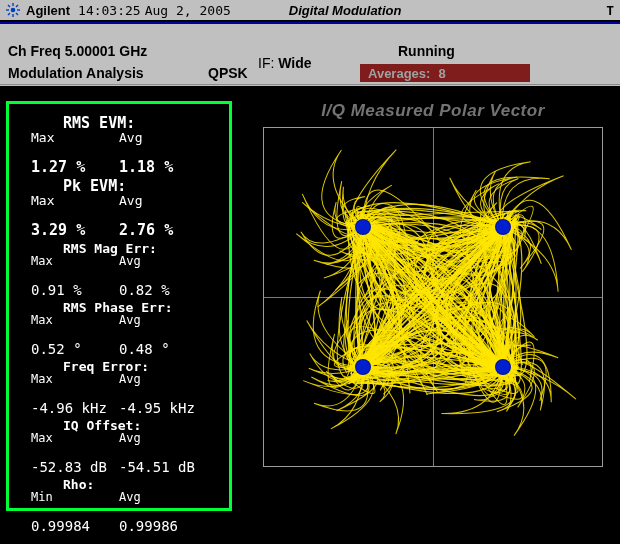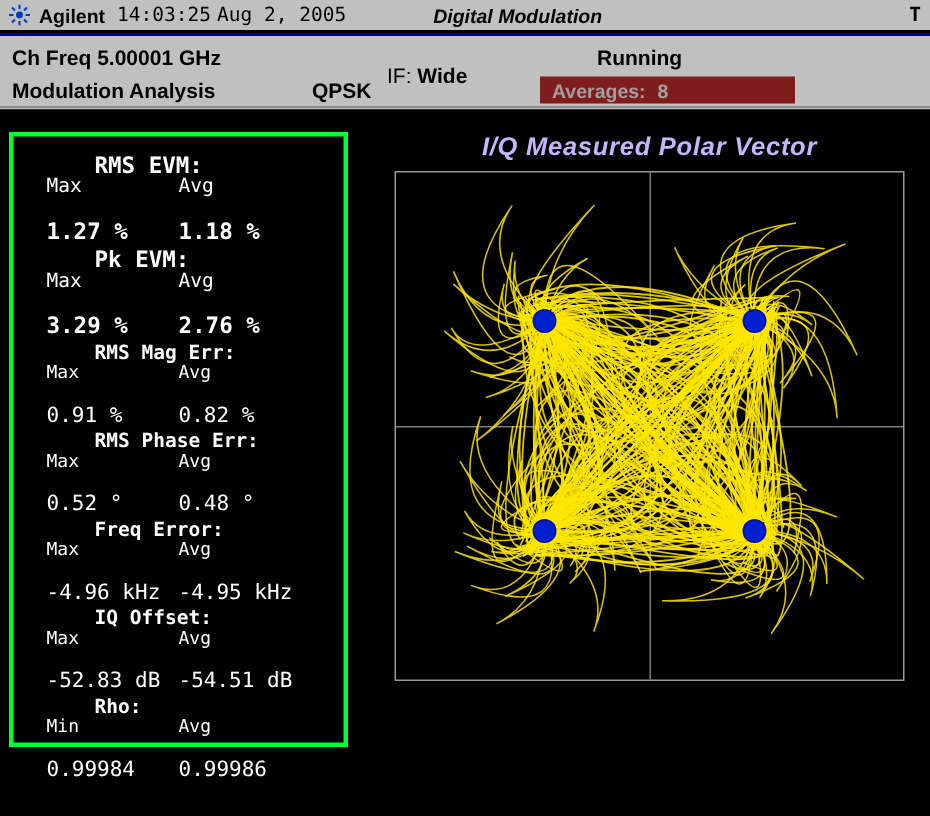--- a/index.html
+++ b/index.html
@@ -17,21 +17,21 @@
   .tb-brand span { font-weight: bold; }
   .tb-time { margin-left: 8px; font-weight: normal; font-family: monospace; }
   .tb-date { margin-left: 4px; font-weight: normal; font-family: monospace; text-align: center; }
   .tb-mode { margin-left: 58px; font-weight: bold; font-style: italic; }
   .tb-trig { margin-left: auto; font-weight: bold; font-family: monospace; }
 
   .sep-blue { height: 2px; background: #0000a0; }
 
   
   .settings {
-    background: #c0c0c0; color: #000; padding-top: 3px;
+    background: #c0c0c0; color: #000; padding-top: 16px;
   }
   .set-row { display: flex; align-items: center; height: 22px; }
   .set-cell { padding: 0 8px; font-size: 14px; font-weight: bold; }
   .set-cell.small { font-weight: normal; }
   .mod-line .set-cell { font-size: 14px; }
   .if-label { font-weight: normal; }
   .if-val   { font-weight: bold; }
 
   .avg-box {
     display: inline-flex; align-items: center; height: 18px;
@@ -60,21 +60,21 @@
   .stat-sub .col { width: 88px; }
   .stat-sub .col.h { color:#fff; font-size:13px; }
   .stat-vals  { display:flex; gap:0; margin-left:12px; font-size:15px; font-weight:bold;margin-top:16px;}
   .stat-vals .col { width:88px; }
   .stat-title.norm { font-weight: bold; font-size:13px; }
   .stat-vals.norm { font-weight:normal; font-size:14px;}
   .stat-sub.norm .col.h { font-size:12px;}
 
   
   .plot-wrap { flex:1; display:flex; flex-direction:column; }
-  .plot-title { text-align:center; color:#c4b5fd; font-size:17px; font-weight:bold; font-style:italic; margin-bottom:6px; letter-spacing:0.5px;}
+  .plot-title { text-align:center; color:#737373; font-size:17px; font-weight:bold; font-style:italic; margin-bottom:6px; letter-spacing:0.5px;}
   .plot-box {
     width: 340px; height: 340px; border:1px solid #9a9a9a; position:relative; margin:0 auto;
     background:#000;
   }
   .plot-grid { position:absolute; inset:0; }
   .plot-grid::before, .plot-grid::after { content:""; position:absolute; background:#7a7a7a; }
   .plot-grid::before { left:50%; top:0; width:1px; height:100%; }
   .plot-grid::after  { top:50%; left:0; height:1px; width:100%; }
   .plot-traj { position:absolute; inset:0; }
   .plot-traj svg { width:100%; height:100%; display:block; }

